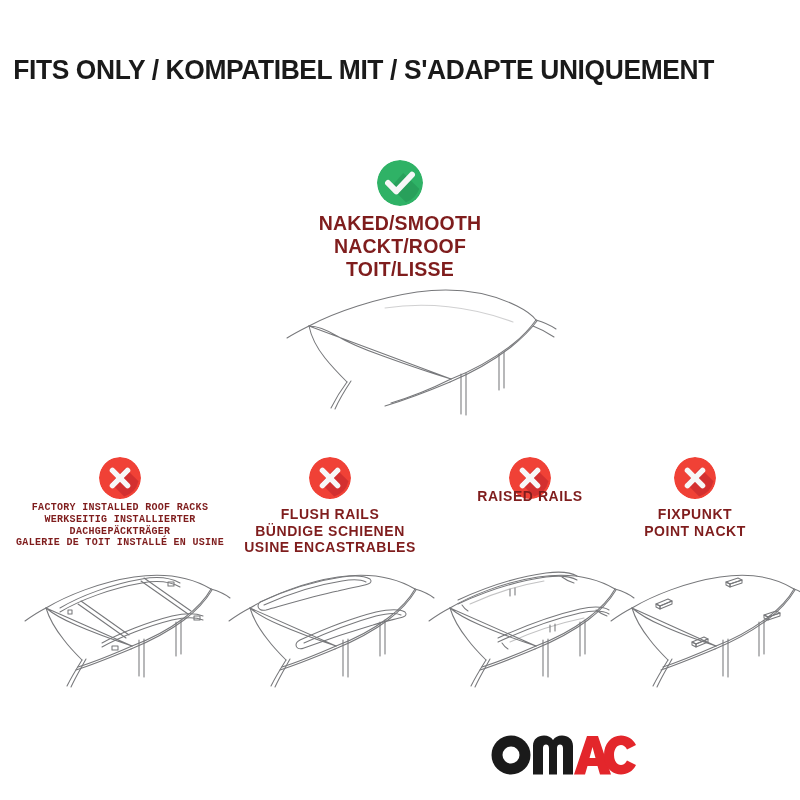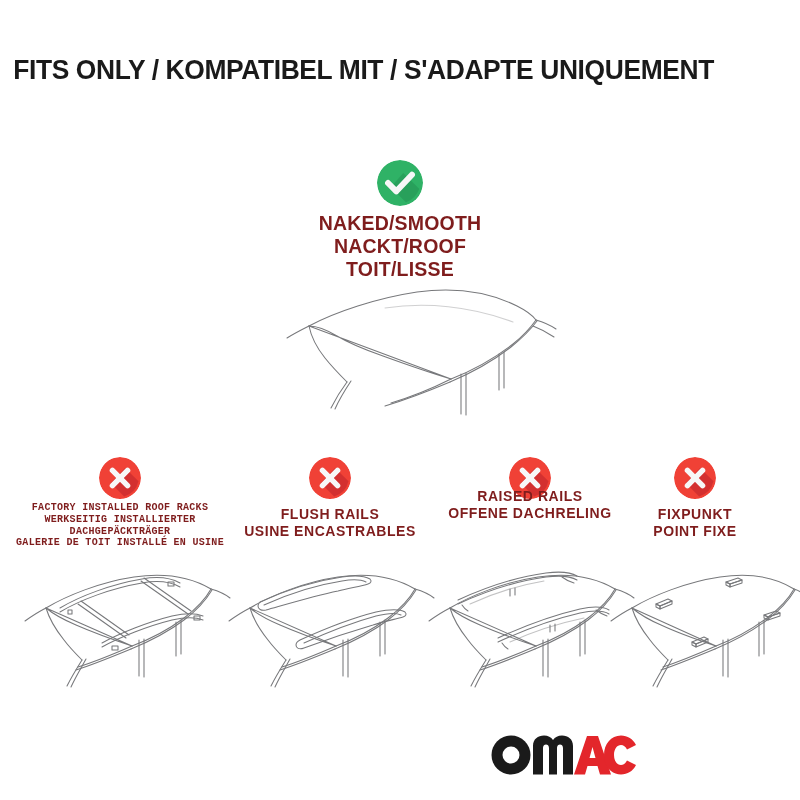--- a/index.html
+++ b/index.html
@@ -187,20 +187,21 @@
       <path d="M62 26 L94 58 A50 50 0 0 1 60 94 L28 62 Z" fill="#B5202A" opacity="0.5"></path>
       <g stroke="#F7F7F7" stroke-width="13" stroke-linecap="round">
         <line x1="32" y1="32" x2="68" y2="68"></line>
         <line x1="68" y1="32" x2="32" y2="68"></line>
       </g>
     </svg>
   </div>
 
   <div class="label label-no" style="left:225px;top:506px;width:210px;">
     <span class="ln">FLUSH RAILS</span>
+    <span class="ln">BÜNDIGE SCHIENEN</span>
     <span class="ln">USINE ENCASTRABLES</span>
   </div>
 
   <div class="art" style="left:212px;top:548px;width:225px;height:150px;">
     <svg viewBox="0 0 225 150" aria-hidden="true">
       <g fill="none" stroke="#77787b" stroke-width="1.05" stroke-linejoin="round" stroke-linecap="round">
         <path d="M38 60 C58 48 92 34 126 29 C160 24 186 31 203 41"></path>
         <path d="M203 41 C198 50 188 61 176 70 C160 82 140 92 124 98"></path>
         <path d="M124 98 C106 92 84 84 68 77 C54 71 44 65 38 60 Z"></path>
         <path d="M38 60 C32 63 24 68 17 73"></path>
@@ -235,21 +236,20 @@
       <path d="M62 26 L94 58 A50 50 0 0 1 60 94 L28 62 Z" fill="#B5202A" opacity="0.5"></path>
       <g stroke="#F7F7F7" stroke-width="13" stroke-linecap="round">
         <line x1="32" y1="32" x2="68" y2="68"></line>
         <line x1="68" y1="32" x2="32" y2="68"></line>
       </g>
     </svg>
   </div>
 
   <div class="label label-no" style="left:425px;top:488px;width:210px;">
     <span class="ln">RAISED RAILS</span>
-    <span class="ln">OFFENE DACHRELING</span>
   </div>
 
   <div class="art" style="left:412px;top:548px;width:225px;height:150px;">
     <svg viewBox="0 0 225 150" aria-hidden="true">
       <g fill="none" stroke="#77787b" stroke-width="1.05" stroke-linejoin="round" stroke-linecap="round">
         <path d="M38 60 C58 48 92 34 126 29 C160 24 186 31 203 41"></path>
         <path d="M203 41 C198 50 188 61 176 70 C160 82 140 92 124 98"></path>
         <path d="M124 98 C106 92 84 84 68 77 C54 71 44 65 38 60 Z"></path>
         <path d="M38 60 C32 63 24 68 17 73"></path>
         <path d="M38 60 C41 70 48 82 56 92 C62 100 69 107 74 112"></path>
@@ -290,21 +290,21 @@
       <path d="M62 26 L94 58 A50 50 0 0 1 60 94 L28 62 Z" fill="#B5202A" opacity="0.5"></path>
       <g stroke="#F7F7F7" stroke-width="13" stroke-linecap="round">
         <line x1="32" y1="32" x2="68" y2="68"></line>
         <line x1="68" y1="32" x2="32" y2="68"></line>
       </g>
     </svg>
   </div>
 
   <div class="label label-no" style="left:600px;top:506px;width:190px;">
     <span class="ln">FIXPUNKT</span>
-    <span class="ln">POINT FIXE</span>
+    <span class="ln">POINT NACKT</span>
   </div>
 
   <div class="art" style="left:598px;top:548px;width:205px;height:150px;">
     <svg viewBox="0 0 205 150" aria-hidden="true">
       <g fill="none" stroke="#77787b" stroke-width="1.05" stroke-linejoin="round" stroke-linecap="round">
         <path d="M34 60 C54 48 88 34 122 29 C156 24 180 31 196 41"></path>
         <path d="M196 41 C191 50 181 61 169 70 C153 82 134 92 118 98"></path>
         <path d="M118 98 C100 92 78 84 63 77 C49 71 40 65 34 60 Z"></path>
         <path d="M34 60 C28 63 20 68 13 73"></path>
         <path d="M34 60 C37 70 44 82 52 92 C58 100 65 107 70 112"></path>

